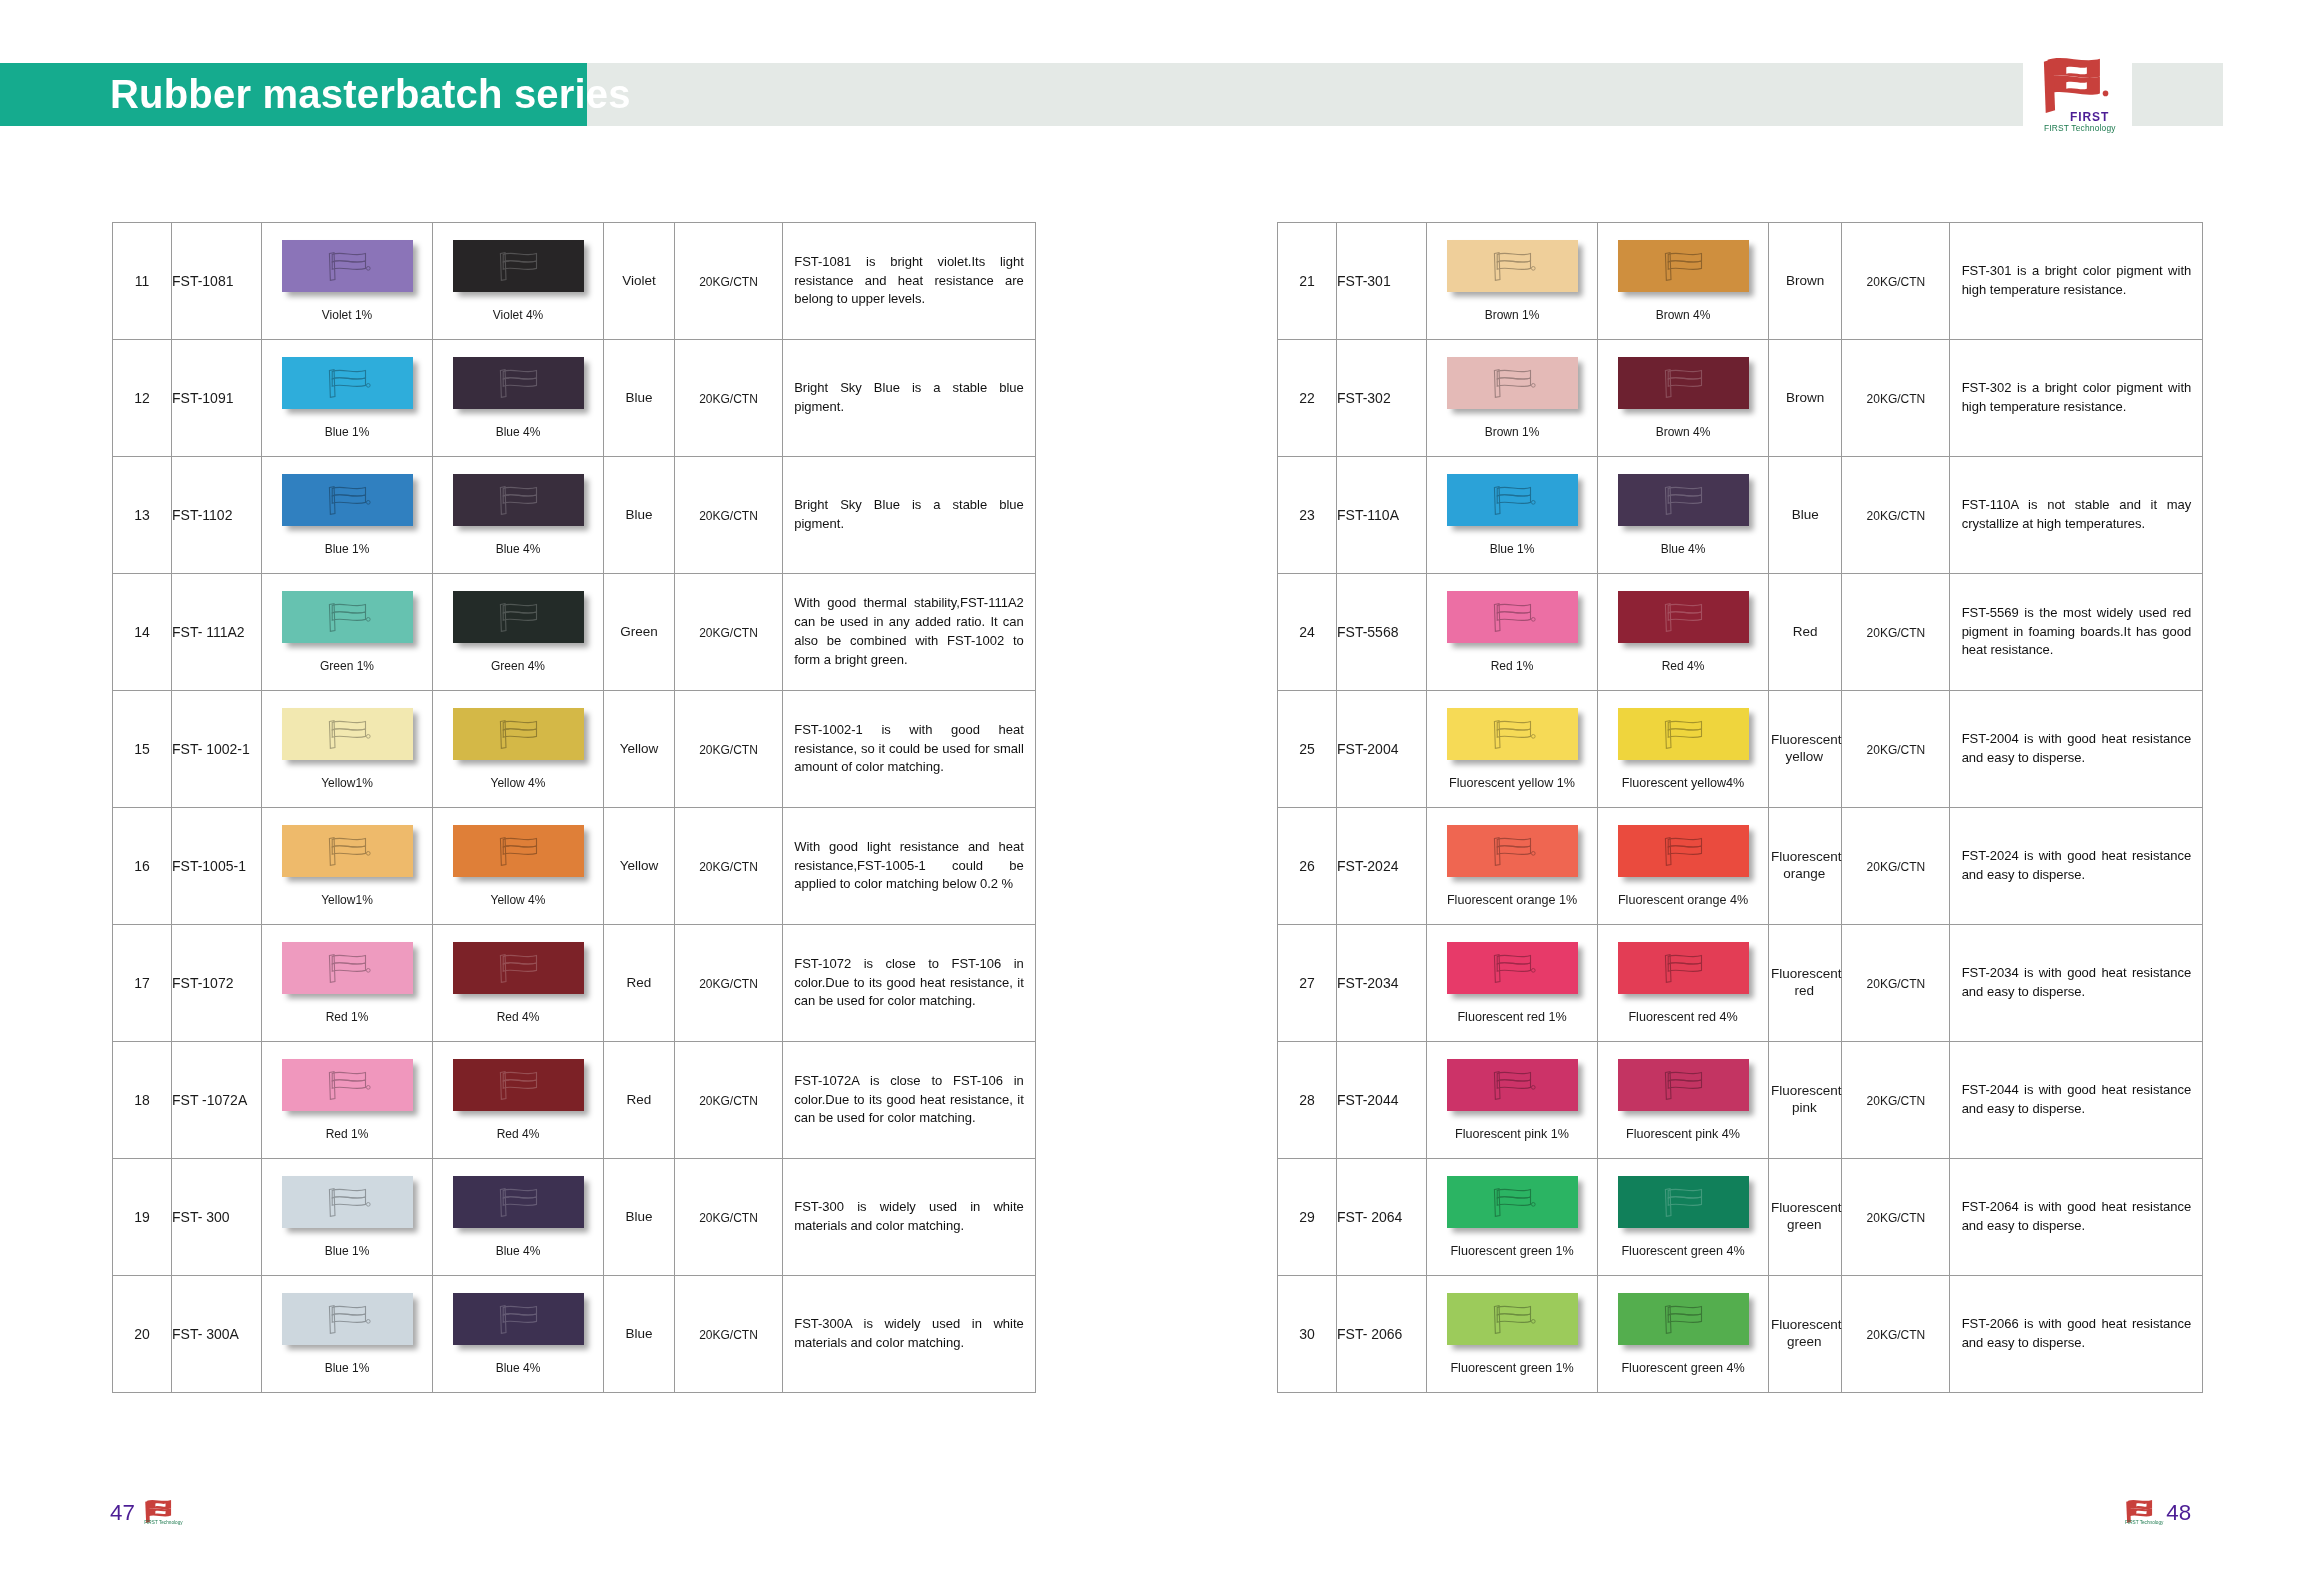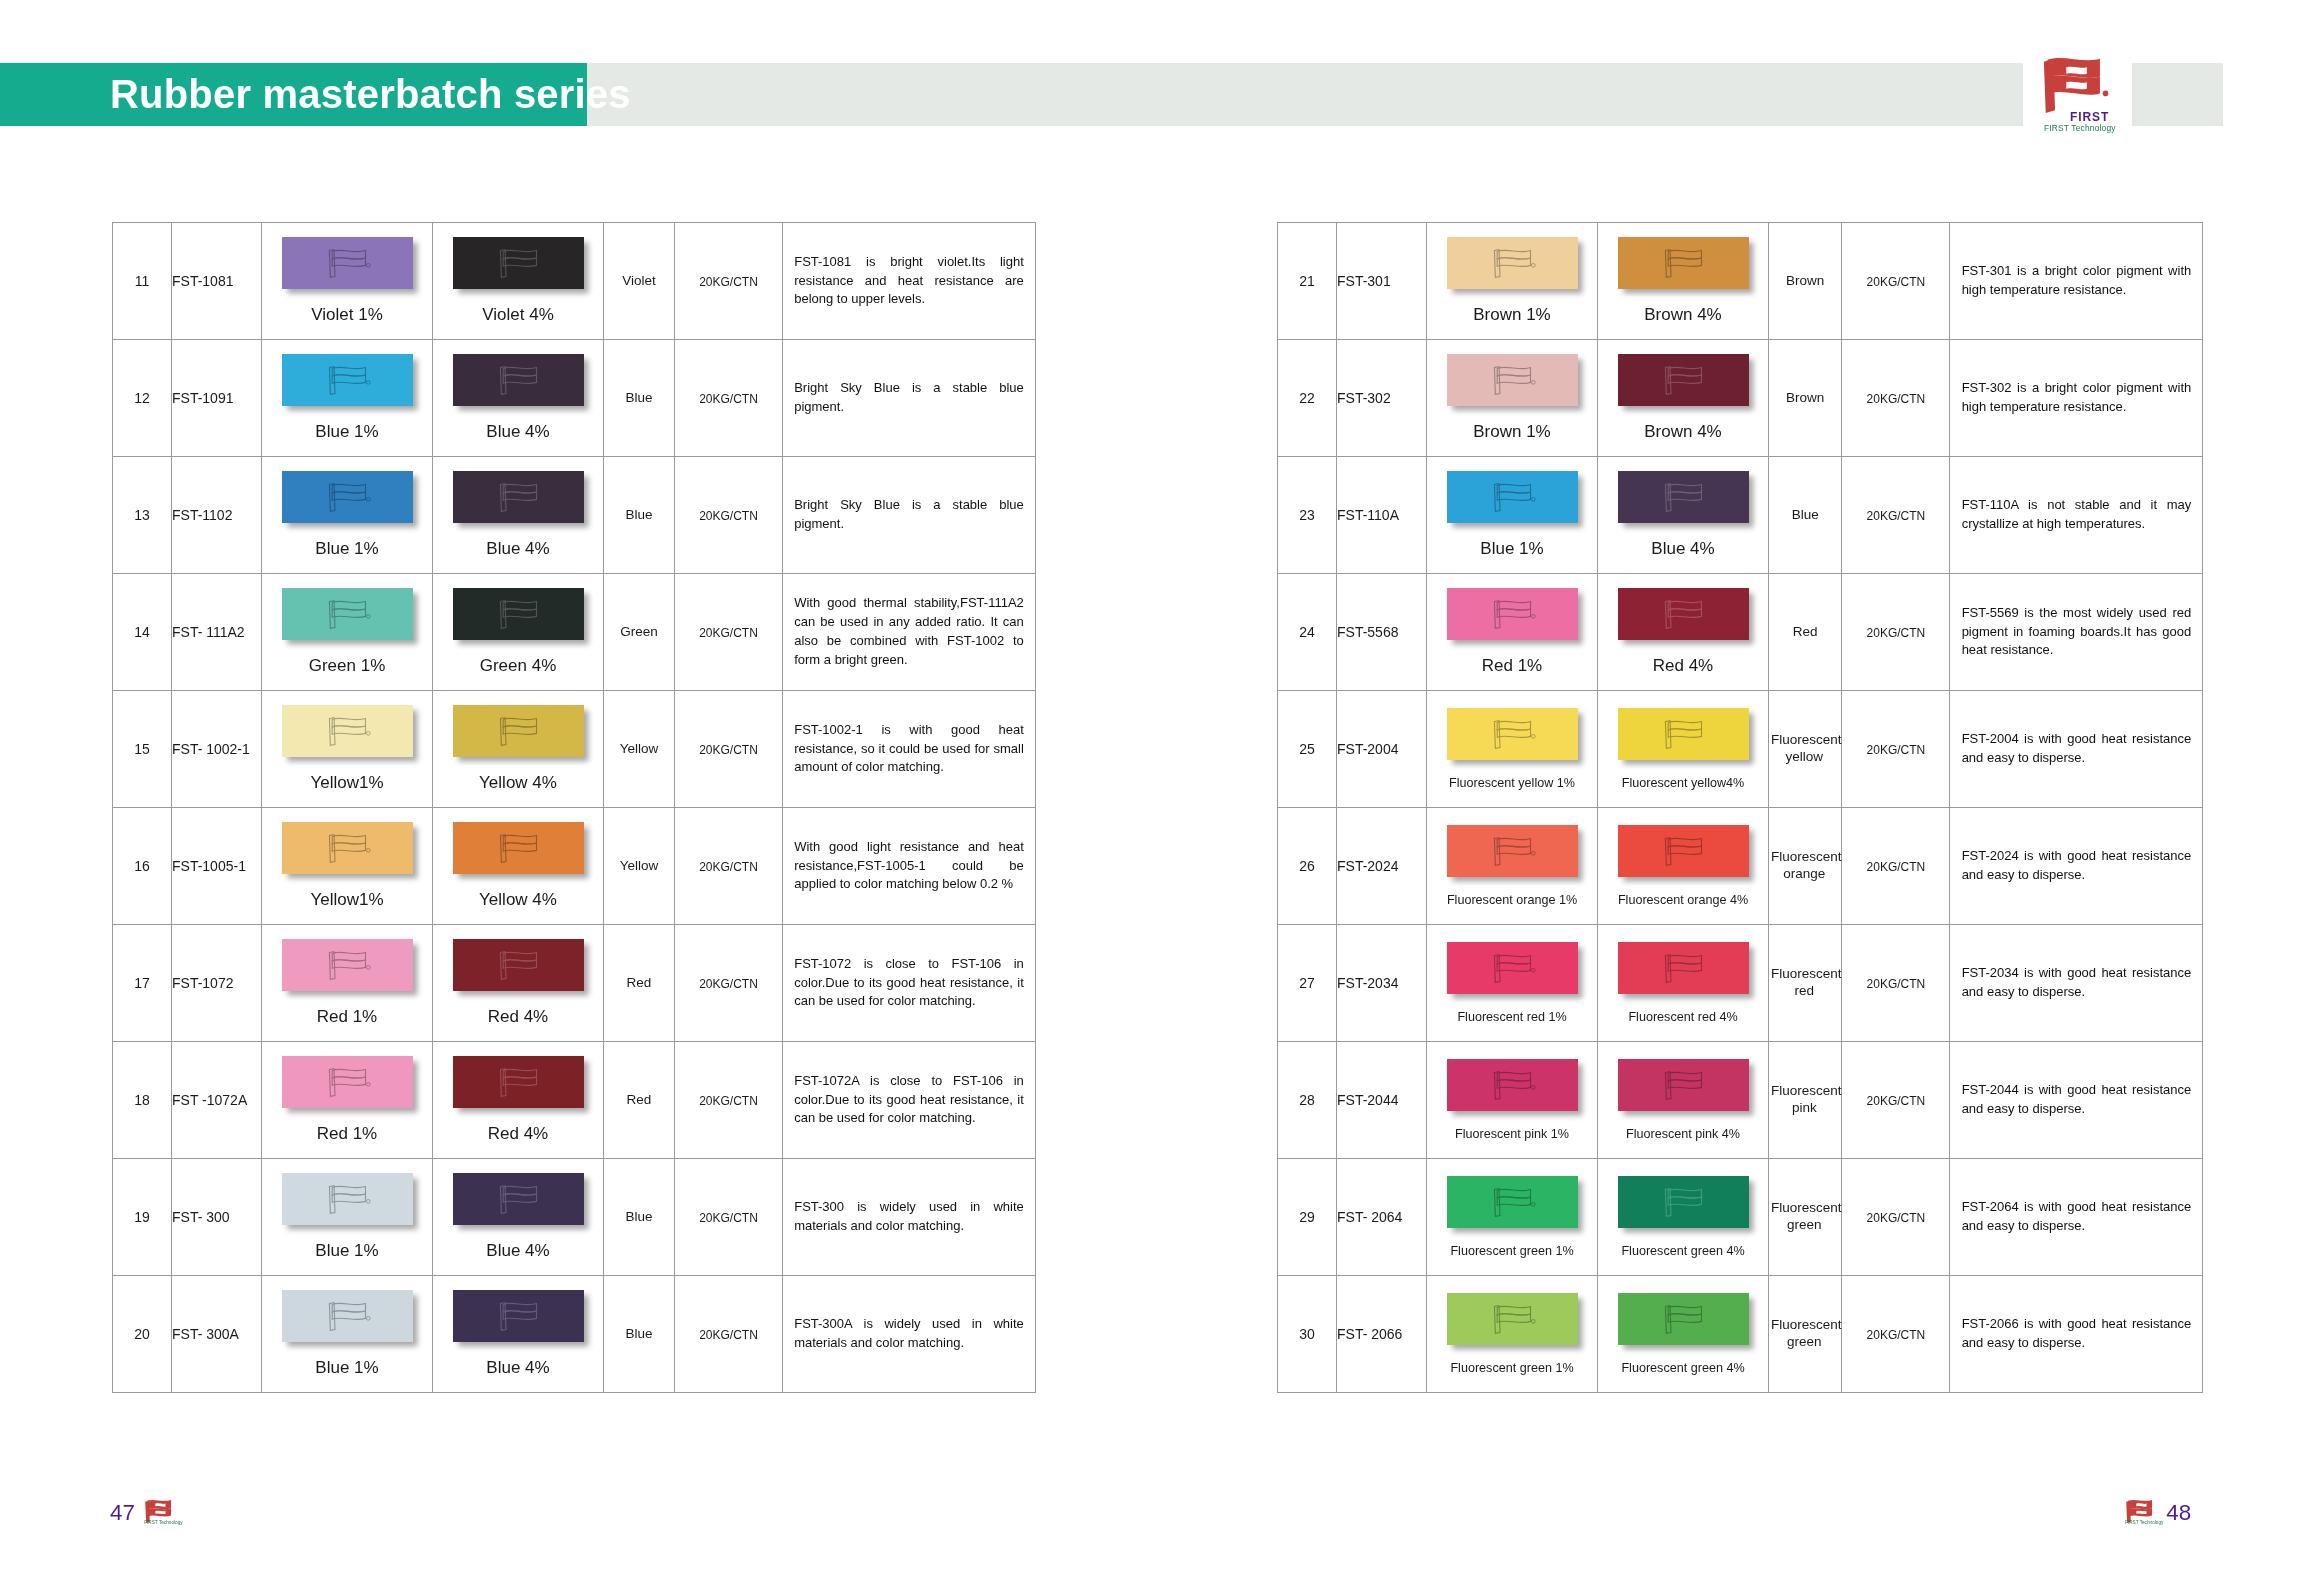--- a/index.html
+++ b/index.html
@@ -57,21 +57,21 @@
   .rowcell{height:116px;}
 
   .swatch-wrap{display:flex;flex-direction:column;align-items:center;justify-content:center;height:116px;}
   .chip{
     width:131px;height:52px;position:relative;
     box-shadow:4.7px 4.7px 5.6px rgba(0,0,0,.35);
     display:flex;align-items:center;justify-content:center;
   }
   .chip svg{opacity:.30;}
   .chip.dark svg{opacity:.20;}
-  .chip-label{margin-top:16px;font-size:17px;color:#1a1a1a;white-space:nowrap;}
+  .chip-label{margin-top:16px;font-size:12px;color:#1a1a1a;white-space:nowrap;}
   .chip-label.small{font-size:12.6px;}
 
   .idx,.code{font-size:14px;}
   .colorname{font-size:13.5px;line-height:1.25;padding:0 1.9px;}
   .pack{font-size:12px;}
   .desc{
     font-size:13px;line-height:1.45;padding:7.5px 11.2px;text-align:justify;
     color:#111;
   }
 

